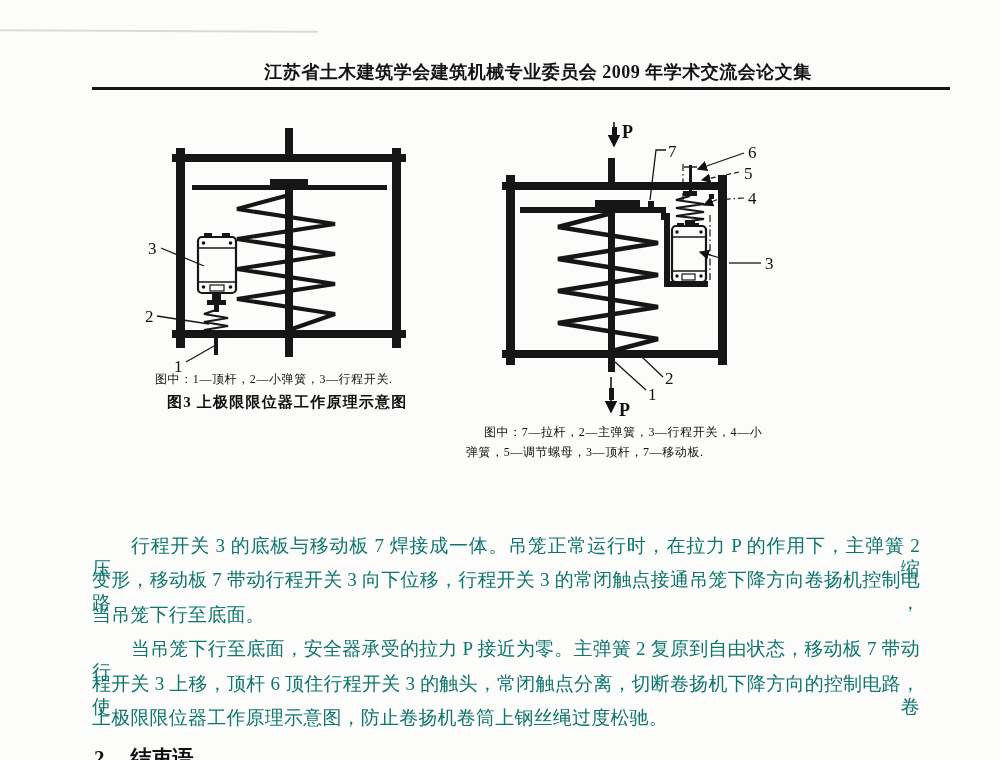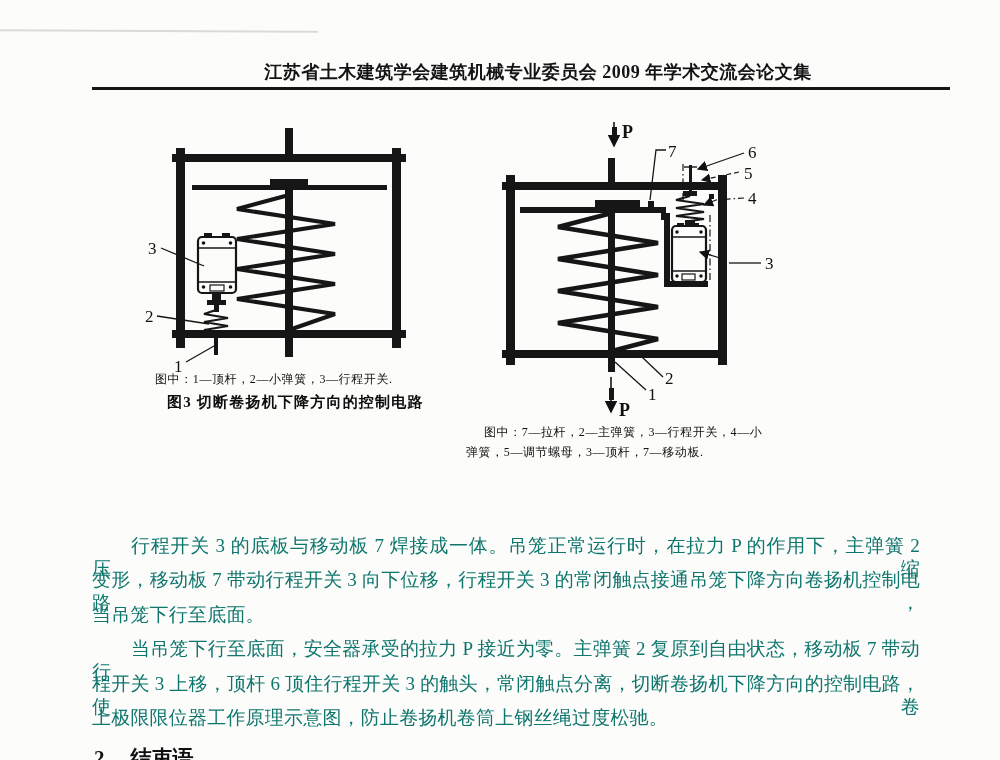--- a/index.html
+++ b/index.html
@@ -75,21 +75,21 @@
 
     <line class="ln" stroke-width="1.3" x1="31" y1="138" x2="74" y2="156"></line>
     <line class="ln" stroke-width="1.3" x1="27" y1="206" x2="79" y2="214"></line>
     <line class="ln" stroke-width="1.3" x1="56" y1="252" x2="84" y2="236"></line>
     <text x="18" y="144" font-size="17">3</text>
     <text x="15" y="212" font-size="17">2</text>
     <text x="44" y="262" font-size="17">1</text>
   </svg>
 
   <div class="abs legend" style="left:155px;top:371px;">图中：1—顶杆，2—小弹簧，3—行程开关.</div>
-  <div class="abs figcap" style="left:167px;top:393px;">图3 切断卷扬机下降方向的控制电路</div>
+  <div class="abs figcap" style="left:167px;top:393px;">图3 上极限限位器工作原理示意图</div>
 
   <svg class="abs" style="left:480px;top:100px;" width="320" height="320" viewBox="0 0 320 320">
     <defs>
       <marker id="ah4" markerWidth="9" markerHeight="8" refX="7" refY="4" orient="auto">
         <path d="M0,0 L8,4 L0,8 z" fill="#111"></path>
       </marker>
     </defs>
 
     <line class="ln" stroke-width="1.6" x1="134" y1="46" x2="134" y2="22" marker-end="url(#ah4)" transform="rotate(180 134 34)"></line>
     <rect class="ink" x="132" y="27" width="5" height="12"></rect>

